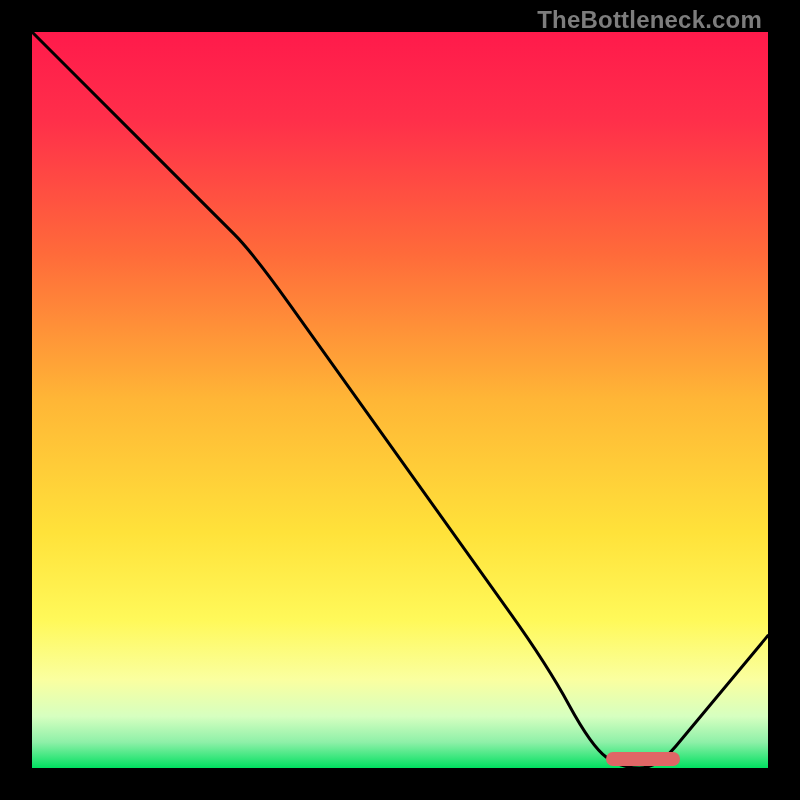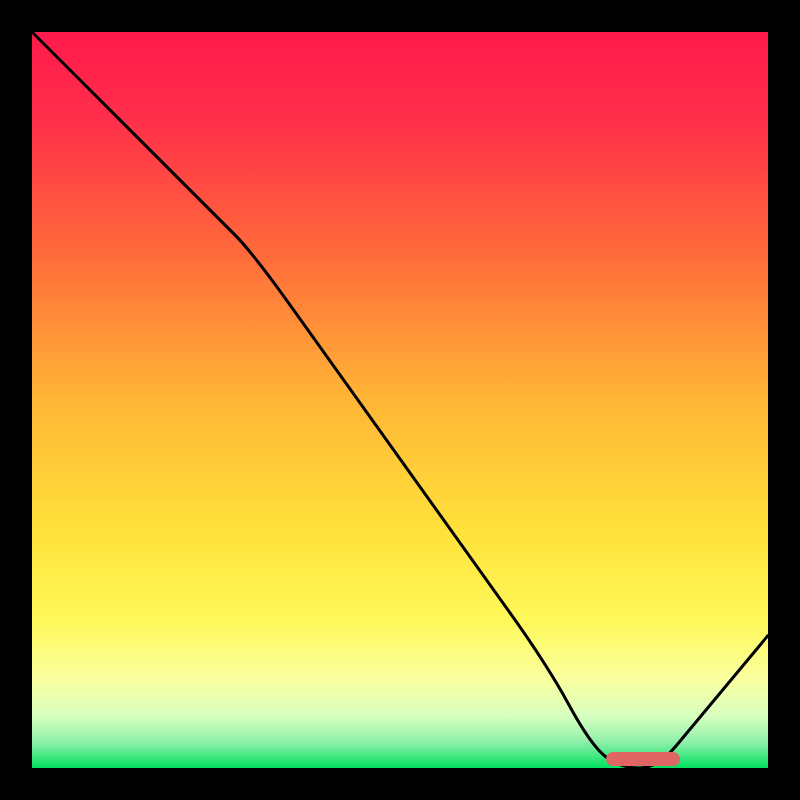--- a/index.html
+++ b/index.html
@@ -81,14 +81,15 @@
     </svg>
 
     <svg class="curve-svg" viewBox="0 0 736 736" preserveAspectRatio="none">
       <path id="curve-path" d="M 0 0 Q 0 0 36.800000000000004 36.80000000000001 Q 73.60000000000001 73.60000000000002 110.4 110.39999999999998 Q 147.20000000000002 147.19999999999993 165.60000000000002 165.59999999999997 Q 184 184 202.39999999999998 202.40000000000003 Q 220.79999999999998 220.80000000000007 257.6 272.32000000000005 Q 294.40000000000003 323.84 331.20000000000005 375.36 Q 368 426.88 404.79999999999995 478.4 Q 441.59999999999997 529.92 478.4 581.44 Q 515.1999999999999 632.96 537.28 673.44 Q 559.36 713.92 574.08 724.96 Q 588.8000000000001 736 607.2 736 Q 625.6 736 644 713.9200000000001 Q 662.4 691.84 699.2 647.6800000000001 T 736 603.52" fill="none" stroke="#000" stroke-width="3" stroke-linejoin="round" stroke-linecap="round"></path>
     </svg>
 
     <div id="optimal-marker" class="marker" style="left: 574.08px; width: 73.6px; top: 720px;"></div>
 
   </div>
 
+  <div class="watermark">TheBottleneck.com</div>
 
 </div>
 
 </body></html>

